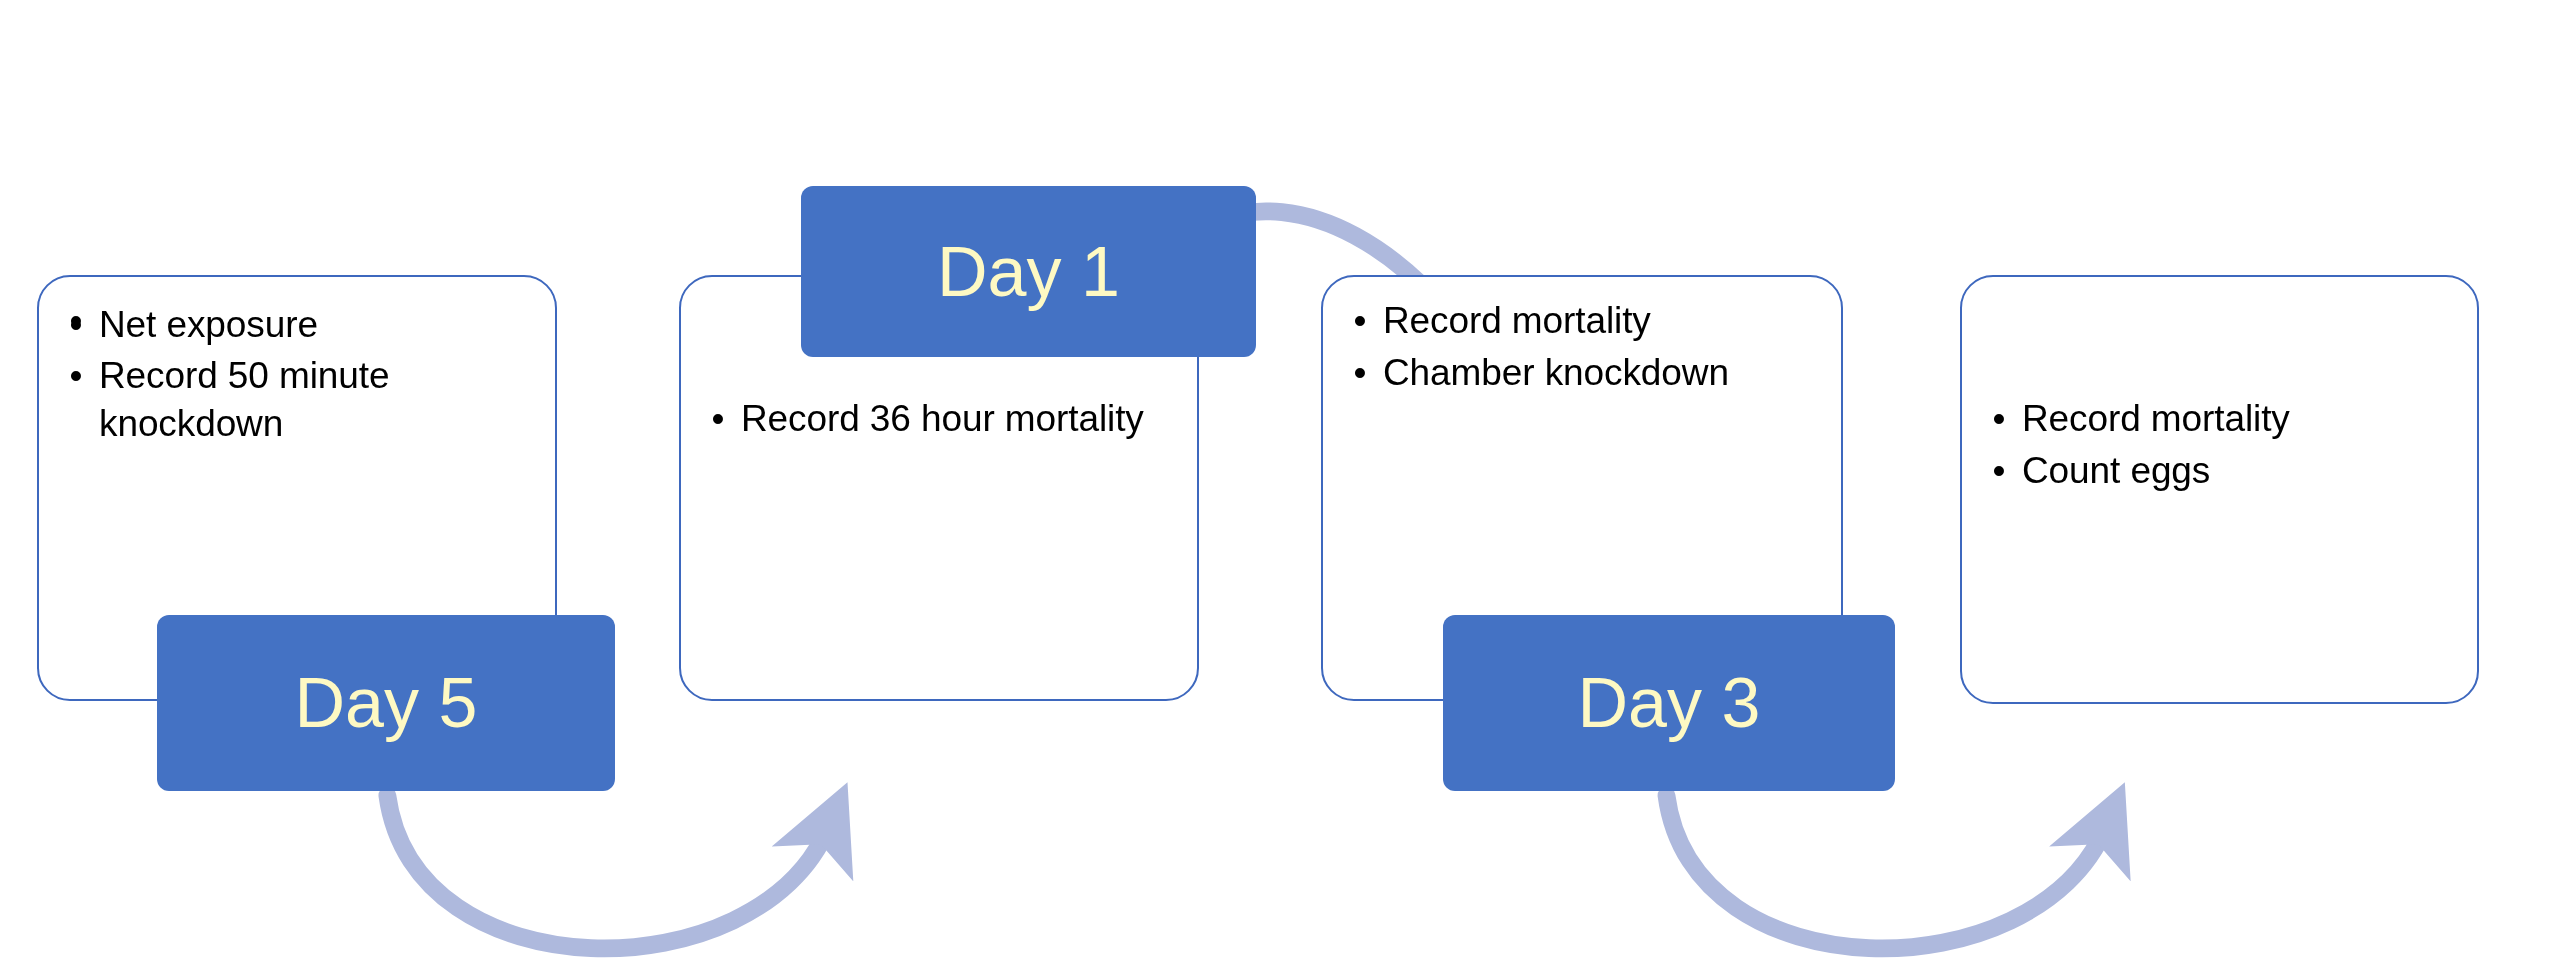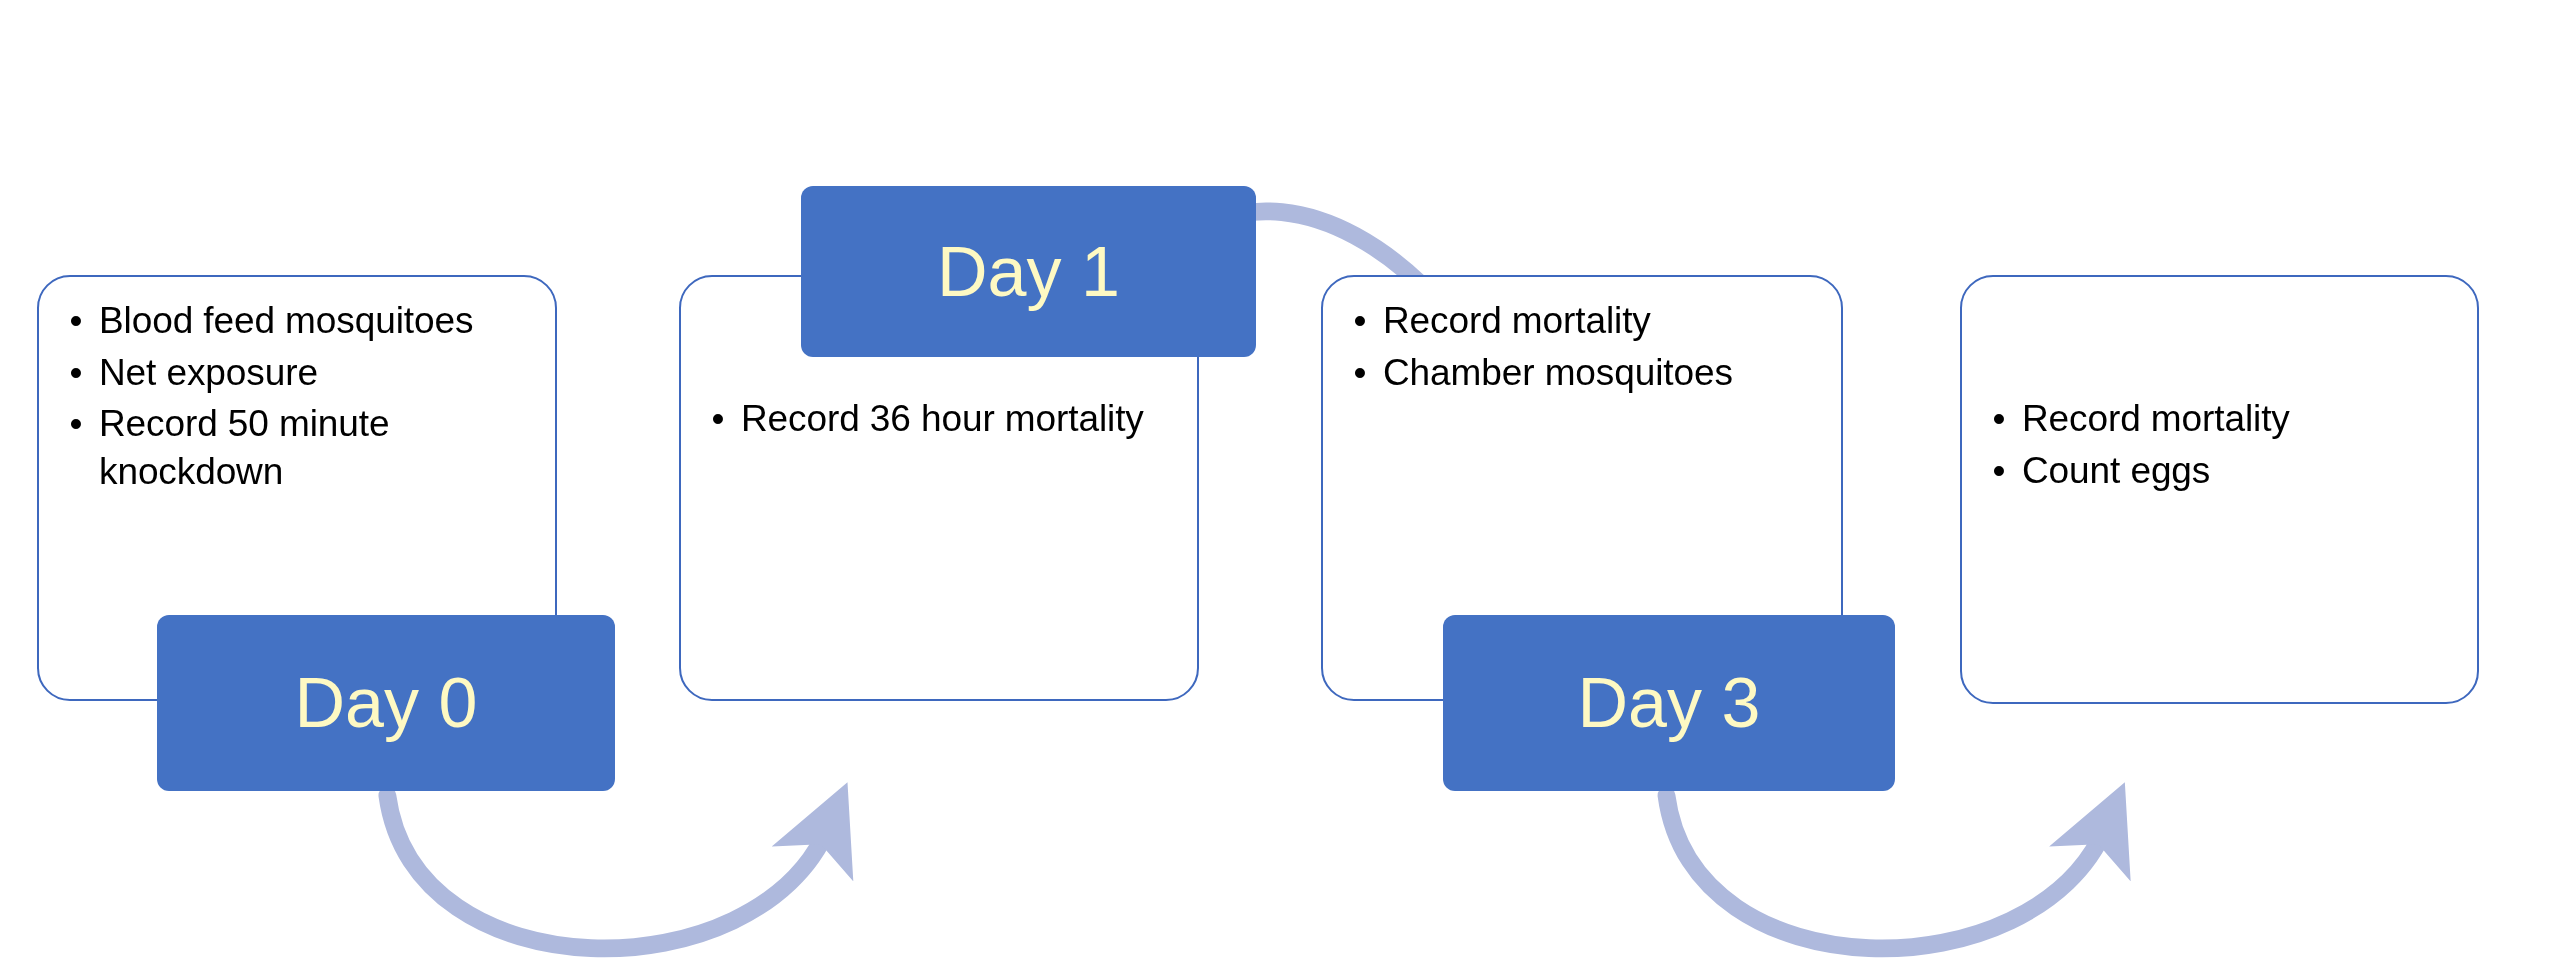--- a/index.html
+++ b/index.html
@@ -99,21 +99,20 @@
 
     <path d="M 655 1345 C 700 1680 1280 1680 1400 1400" fill="none" stroke="#AEB9DD" stroke-width="30" stroke-linecap="round" marker-end="url(#ah)"></path>
 
     <path d="M 2818 1345 C 2862 1680 3440 1680 3560 1400" fill="none" stroke="#AEB9DD" stroke-width="30" stroke-linecap="round" marker-end="url(#ah)"></path>
   </svg>
 
   <div class="card" style="left:37px; top:275px; width:520px; height:426px;">
     <ul class="card-list">
       <li>
         <span class="bullet">•</span>
-        <span>Blood feed mosquitoes</span>
       </li>
       <li>
         <span class="bullet">•</span>
         <span>Net exposure</span>
       </li>
       <li>
         <span class="bullet">•</span>
         <span>Record 50 minute knockdown</span>
       </li>
     </ul>
@@ -129,40 +128,40 @@
   </div>
 
   <div class="card" style="left:1321px; top:275px; width:522px; height:426px;">
     <ul class="card-list">
       <li>
         <span class="bullet">•</span>
         <span>Record mortality</span>
       </li>
       <li>
         <span class="bullet">•</span>
-        <span>Chamber mosquitoes</span>
+        <span>Chamber knockdown</span>
       </li>
     </ul>
   </div>
 
   <div class="card" style="left:1960px; top:275px; width:519px; height:429px;">
     <ul class="card-list" style="top:118px;">
       <li>
         <span class="bullet">•</span>
         <span>Record mortality</span>
       </li>
       <li>
         <span class="bullet">•</span>
         <span>Count eggs</span>
       </li>
     </ul>
   </div>
 
   <div class="daybox" style="left:157px; top:615px; width:458px; height:176px;">
-    <span class="daylabel">Day 0</span>
+    <span class="daylabel">Day 5</span>
   </div>
 
   <div class="daybox" style="left:801px; top:186px; width:455px; height:171px;">
     <span class="daylabel">Day 1</span>
   </div>
 
   <div class="daybox" style="left:1443px; top:615px; width:452px; height:176px;justify-content:center;">
     <span class="daylabel">Day 3</span>
   </div>
 

